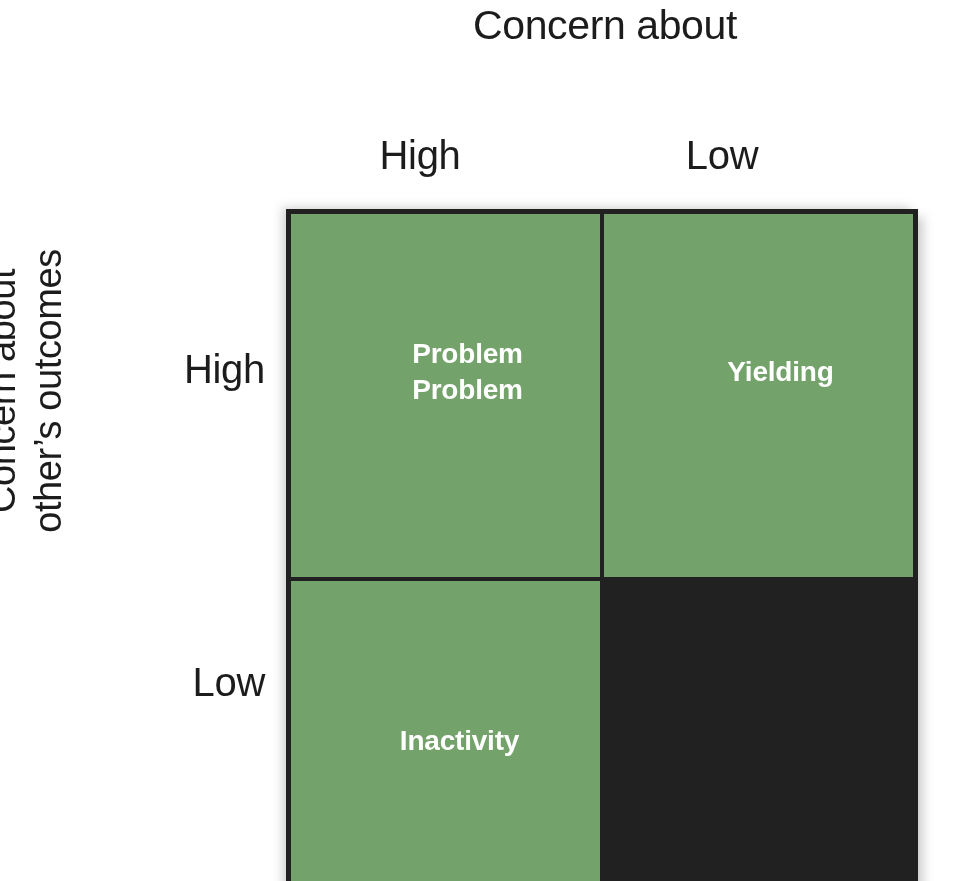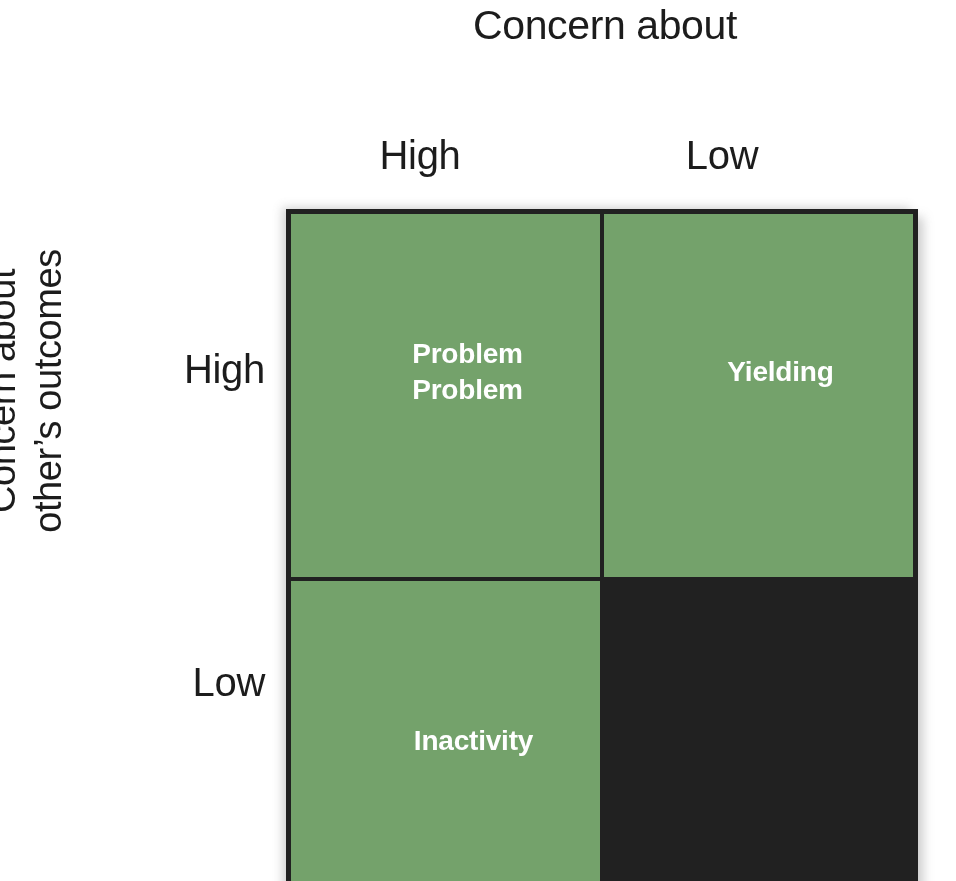--- a/index.html
+++ b/index.html
@@ -117,21 +117,21 @@
     font-size: 28px;
     line-height: 36px;
     letter-spacing: -0.2px;
   }
   .quad-label .lbl-line { display: block; }
 
   
   #quad-label-problem-solving  { top: 122px; left: 22px; }
   #quad-label-yielding         { top: 140px; left: 22px; }
   #quad-label-contending       { top: 142px; left: 6px; }
-  #quad-label-inactivity       { top: 142px; left: 28px; }
+  #quad-label-inactivity       { top: 142px; left: 14px; }
 </style>
 </head>
 <body>
 
 <div id="top-axis-title">
   <span class="ttl-line">Concern about</span>
 </div>
 
 <div class="col-header" id="col-header-high">High</div>
 <div class="col-header" id="col-header-low">Low</div>

